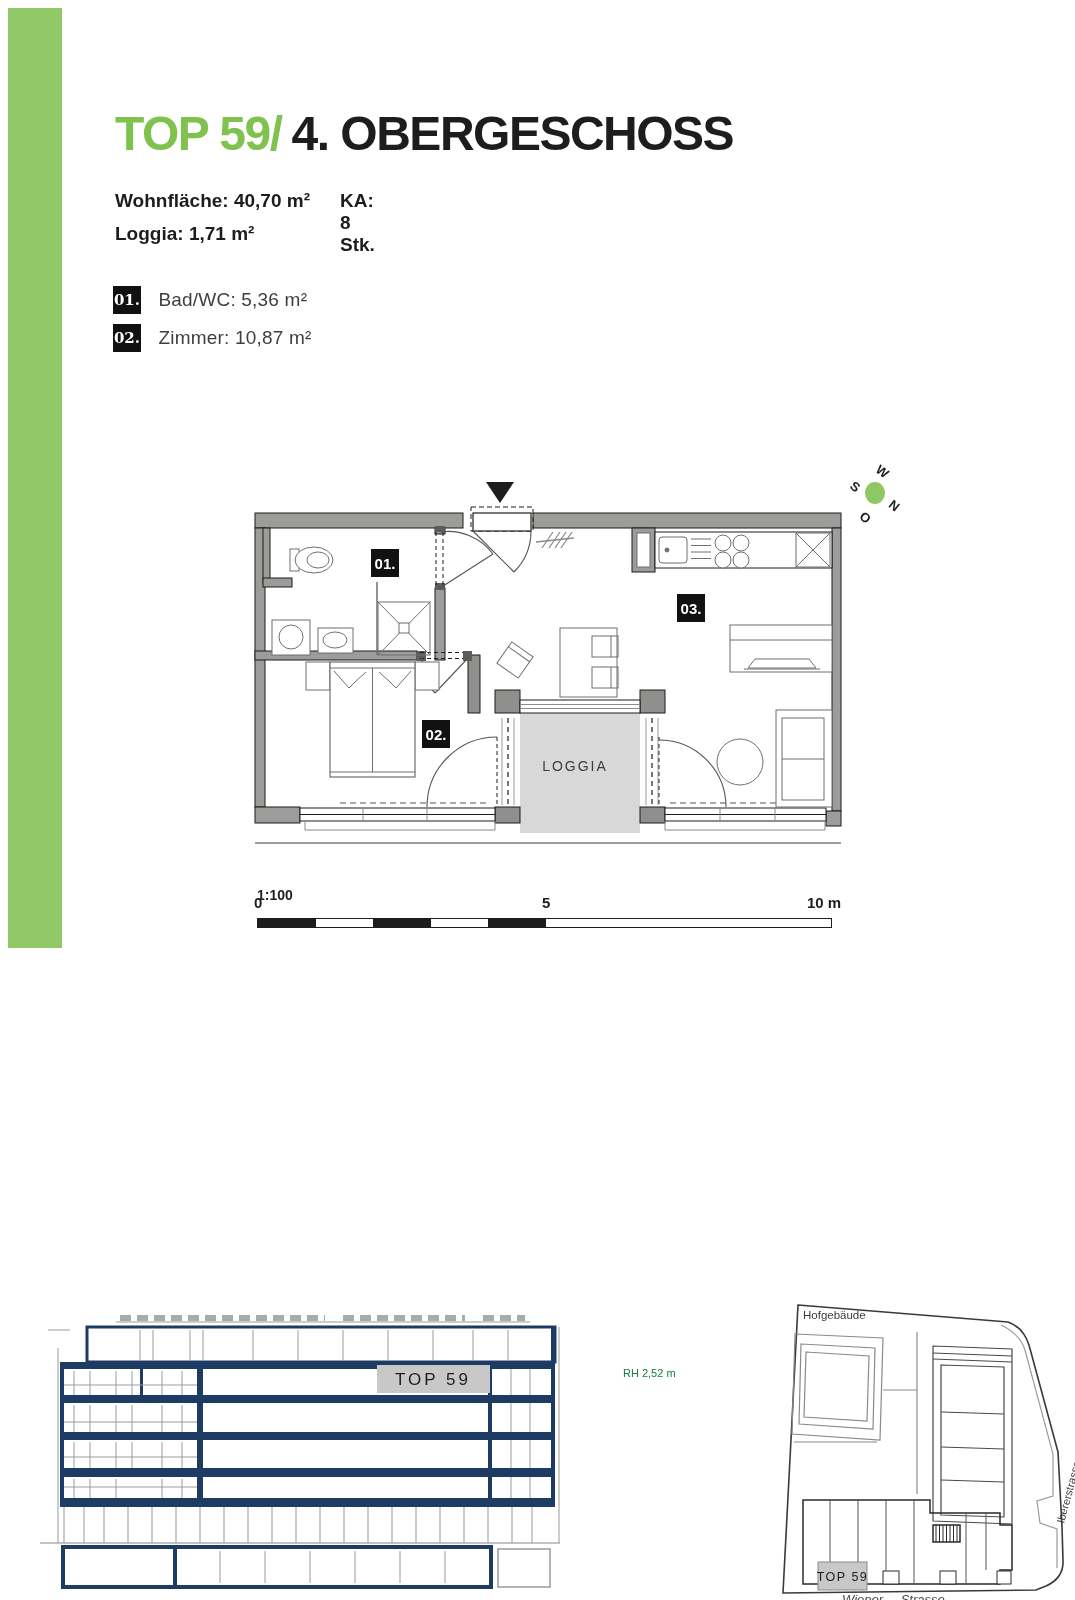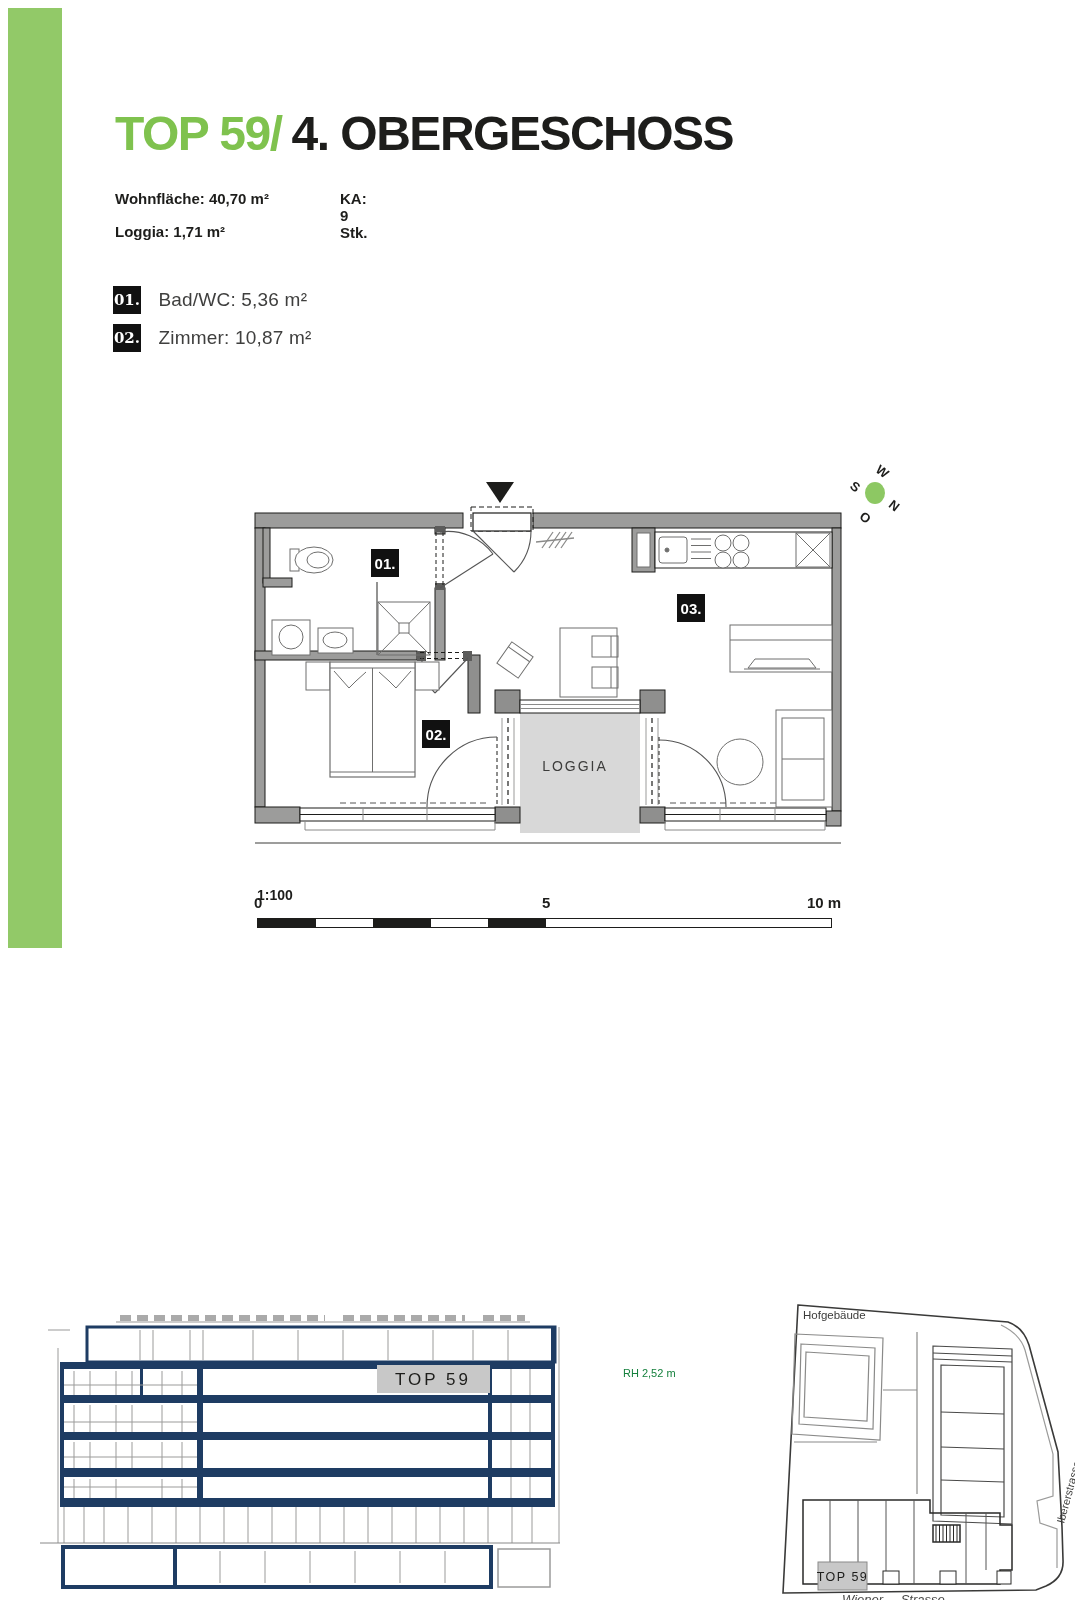--- a/index.html
+++ b/index.html
@@ -1,21 +1,21 @@
 <!DOCTYPE html>
 <html><head>
 <meta charset="utf-8">
 <style>
   html,body{margin:0;padding:0;background:#ffffff;}
   .page{position:relative;width:1075px;height:1600px;background:#fff;overflow:hidden;
         font-family:"Liberation Sans",sans-serif;color:#1d1d1b;}
   .accent-bar{position:absolute;left:8px;top:8px;width:54px;height:940px;background:#92c968;}
   .title{position:absolute;left:115px;top:106px;font-size:48px;font-weight:bold;letter-spacing:-1.5px;white-space:nowrap;}
   .title .hl{color:#7fc24e;margin-right:10px;}
-  .stats{position:absolute;left:115px;top:190px;font-size:15px;font-weight:bold;}
+  .stats{position:absolute;left:115px;top:190px;font-size:19px;font-weight:bold;}
   .stat-ka{position:absolute;left:225px;top:0;}
   .stat-loggia{position:absolute;left:0;top:33px;}
   .legend-item{position:absolute;height:28px;}
   .legend-num{display:inline-block;width:28px;height:28px;background:#111;color:#fff;
       font-family:"DejaVu Serif",serif;font-weight:bold;font-size:15px;line-height:28px;text-align:center;vertical-align:top;}
   .legend-label{display:inline-block;margin-left:13px;font-size:19px;color:#3f3f3e;line-height:28px;vertical-align:top;letter-spacing:0.2px;}
   svg{position:absolute;}
   svg text{font-family:"Liberation Sans",sans-serif;}
   .scale{position:absolute;left:250px;top:875px;width:600px;height:60px;}
   .scale-ratio{position:absolute;left:7px;top:12px;font-weight:bold;font-size:14px;}
@@ -32,21 +32,21 @@
 <div class="page">
 
   <div class="accent-bar"></div>
 
   <div class="title">
     <span class="hl">TOP 59/</span><span>4. OBERGESCHOSS</span>
   </div>
 
   <div class="stats">
     <span>Wohnfläche: 40,70 m²</span>
-    <span class="stat-ka">KA: 9 Stk.</span>
+    <span class="stat-ka">KA: 8 Stk.</span>
     <span class="stat-loggia">Loggia: 1,71 m²</span>
   </div>
 
   <div class="legend-item" style="left:113px;top:286px;">
     <span class="legend-num">01.</span>
     <span class="legend-label">Bad/WC: 5,36 m²</span>
   </div>
   <div class="legend-item" style="left:113px;top:324px;">
     <span class="legend-num">02.</span>
     <span class="legend-label">Zimmer: 10,87 m²</span>

